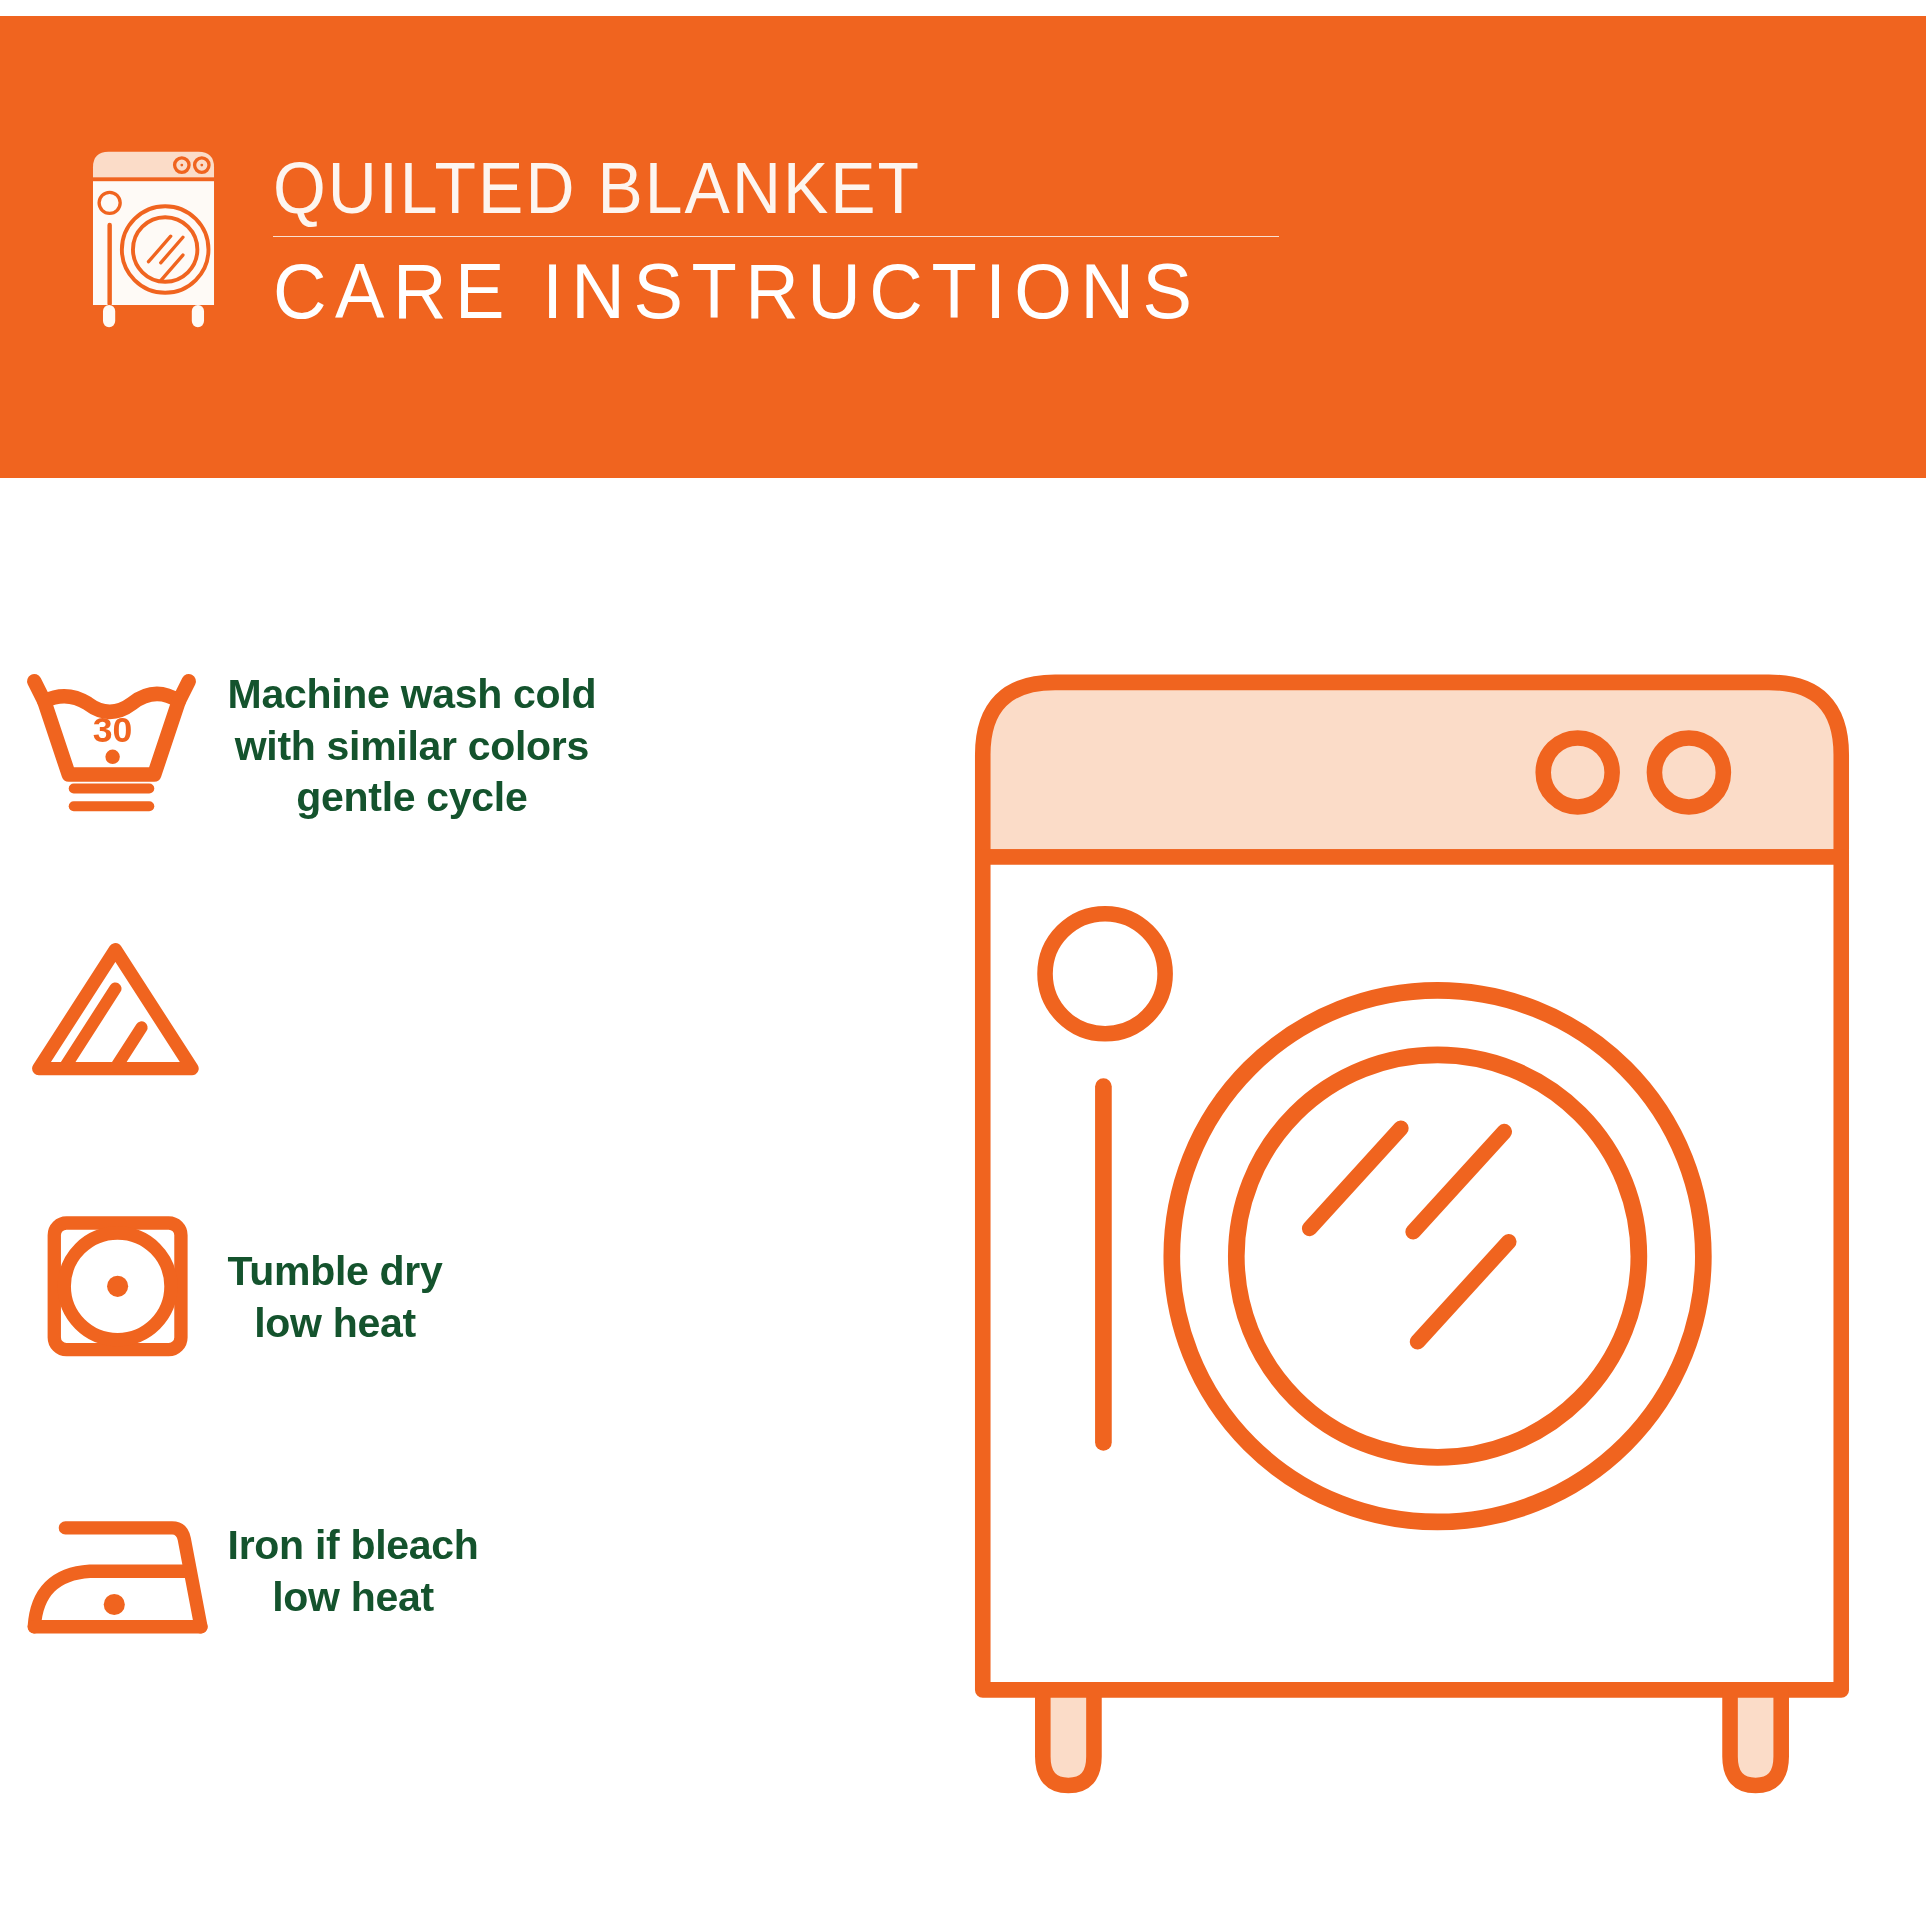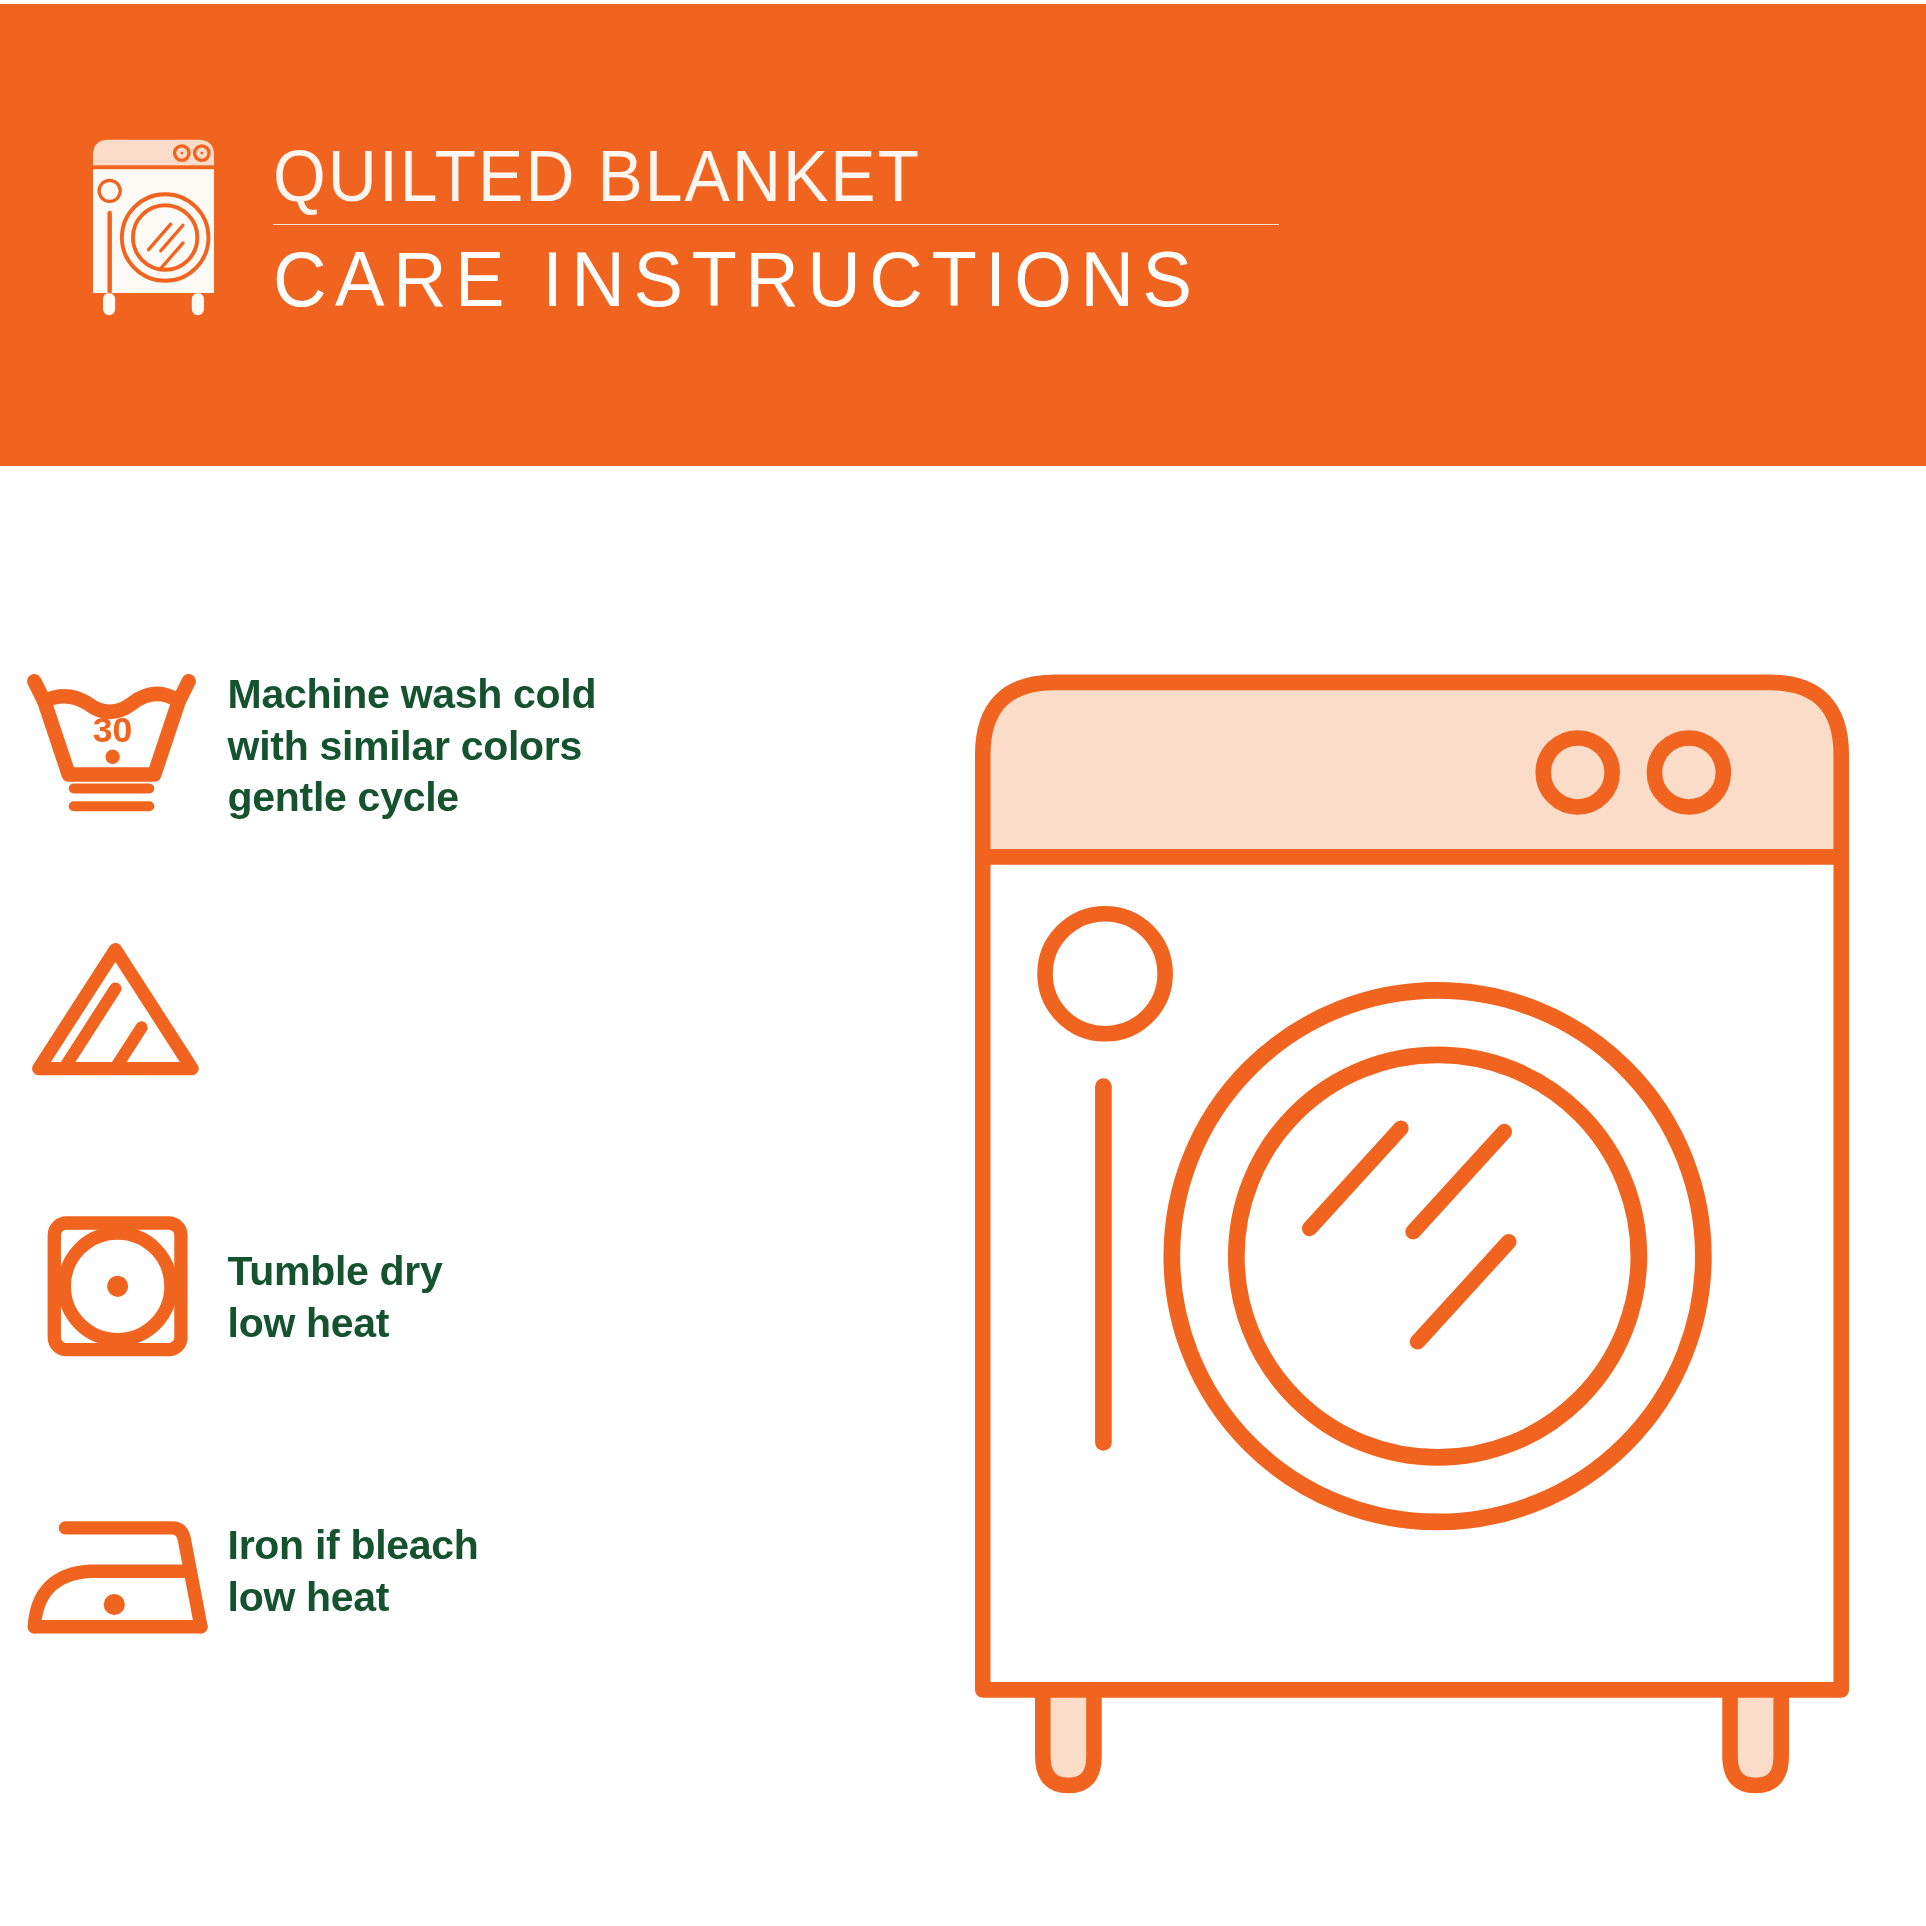--- a/index.html
+++ b/index.html
@@ -18,21 +18,21 @@
     position: relative;
     width: 1926px;
     height: 1926px;
     background: #ffffff;
   }
 
   
   .header {
     position: absolute;
     left: 0;
-    top: 4px;
+    top: 16px;
     width: 1926px;
     height: 462px;
     background: #F0641F;
     box-sizing: border-box;
   }
 
   .header-inner {
     position: absolute;
     left: 83px;
     top: 129px;
@@ -89,20 +89,21 @@
     left: 0;
     top: 642px;
     width: 945px;
   }
 
   .care-row {
     position: relative;
     display: flex;
     align-items: flex-start;
     height: 278px;
+    text-align: center;
   }
 
   .care-icon-wrap {
     position: relative;
     width: 222px;
     flex: 0 0 auto;
     display: flex;
     align-items: flex-start;
     justify-content: center;
     padding-left: 5.6px;

